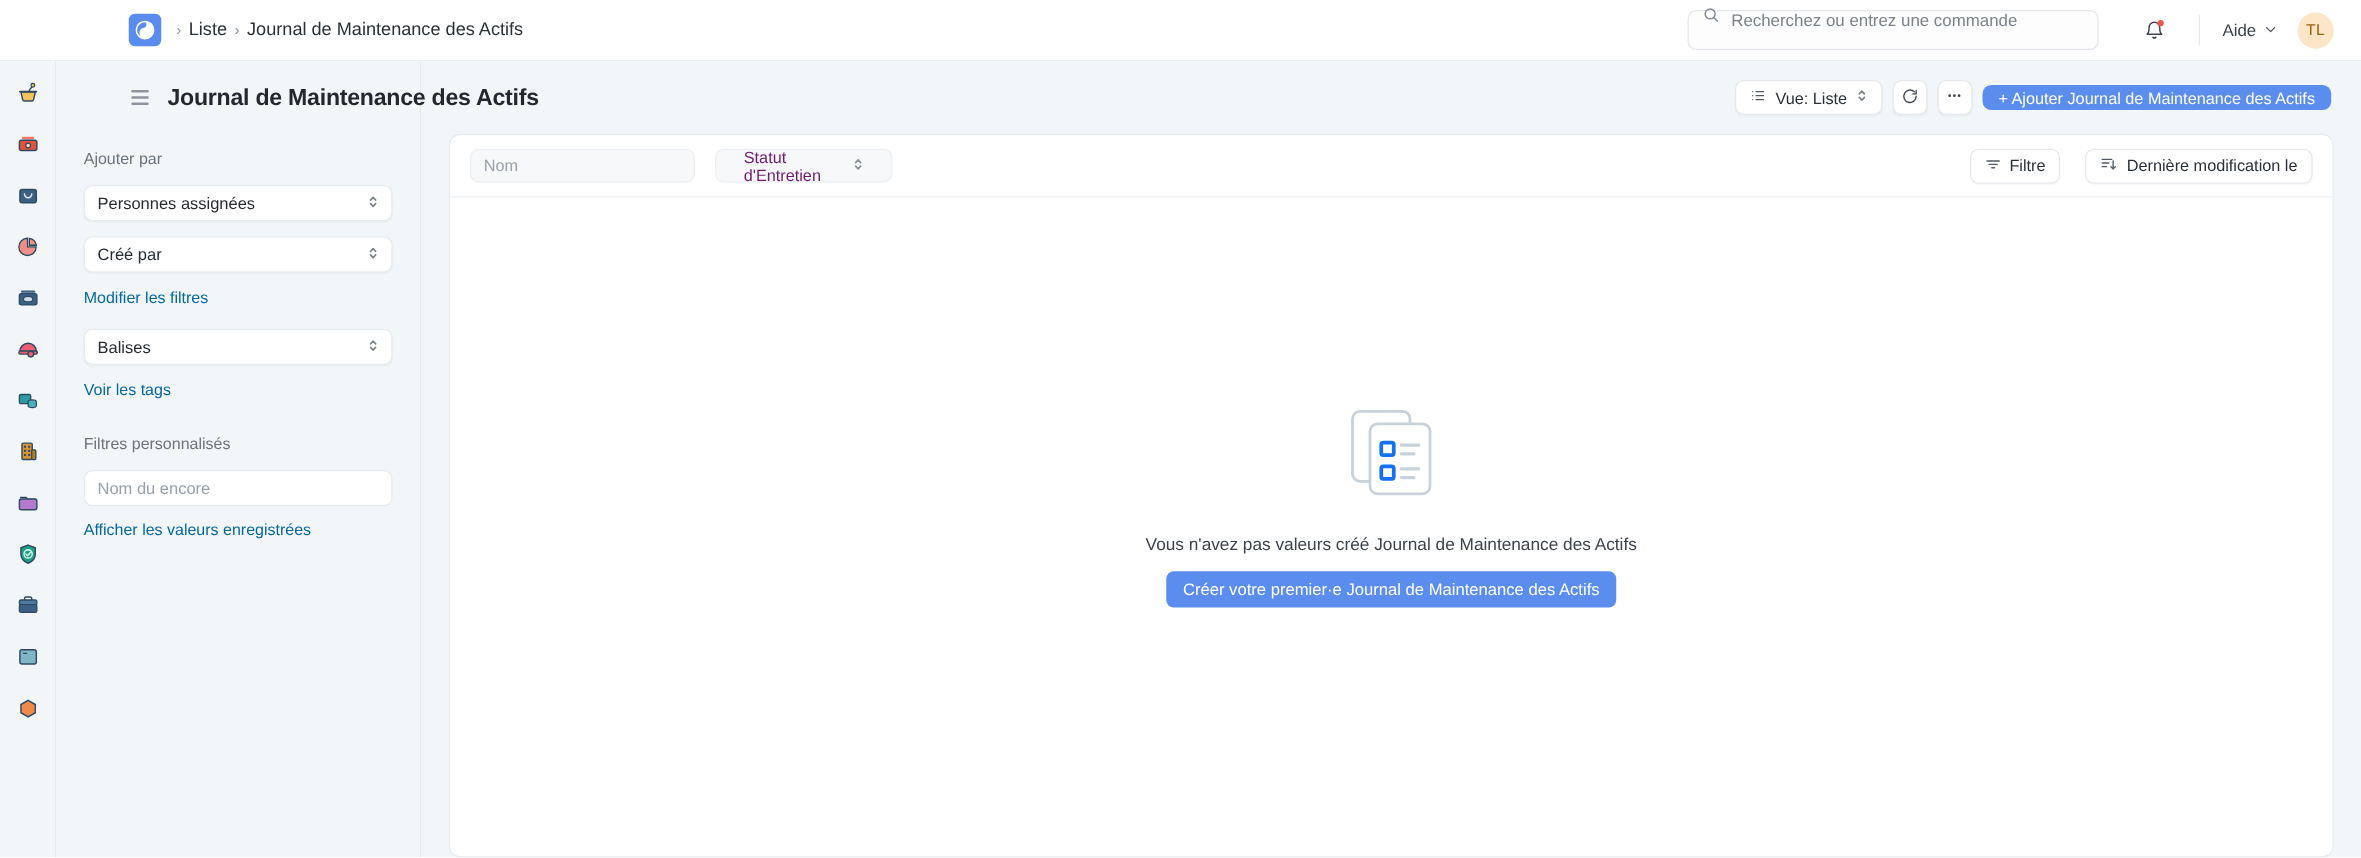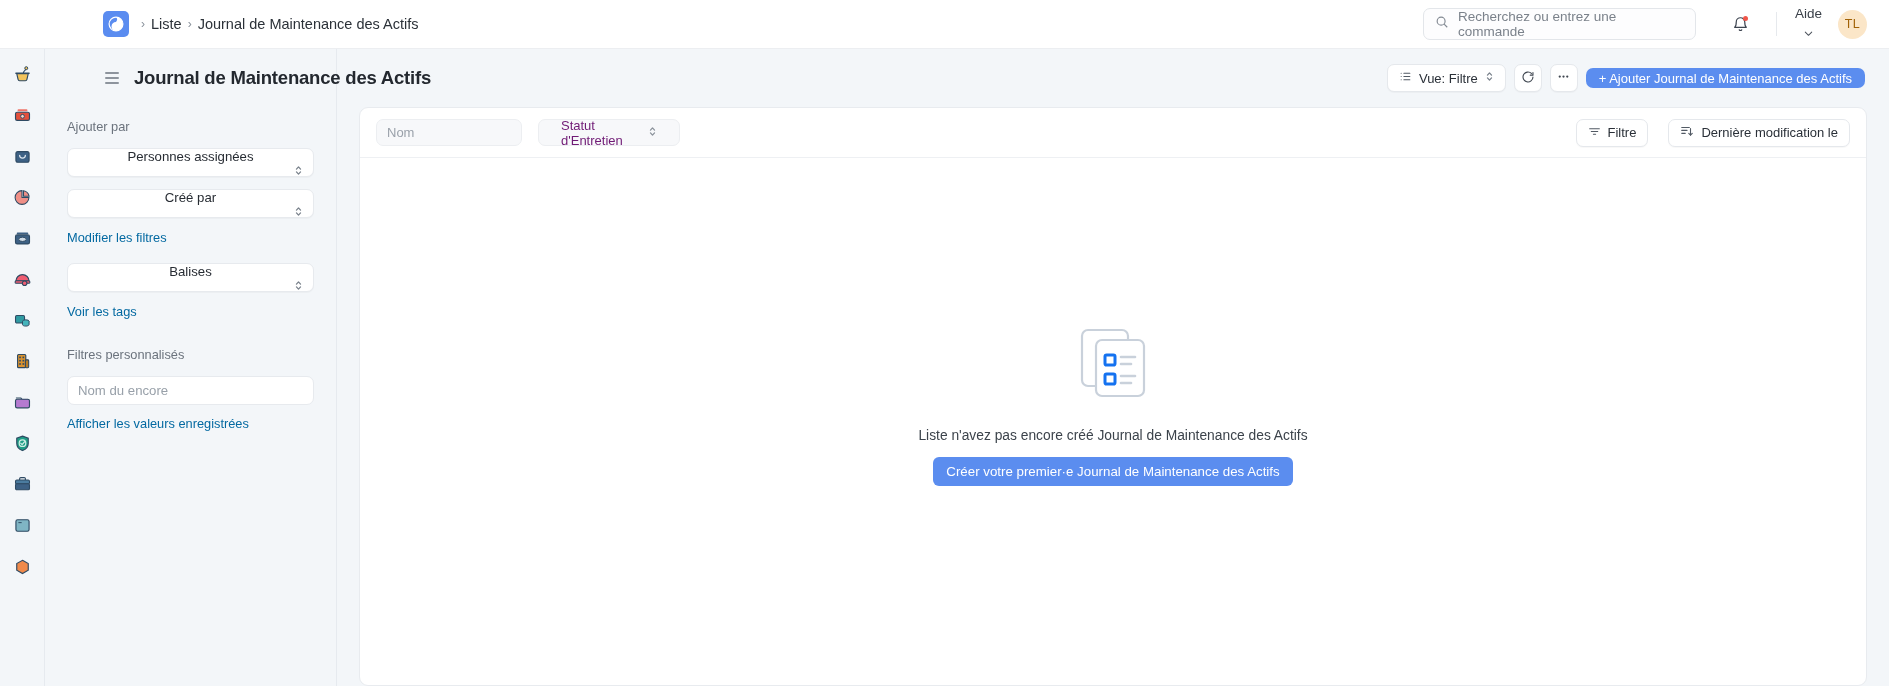--- a/index.html
+++ b/index.html
@@ -30,36 +30,36 @@
   }
   .bc-sep { color: #8a929c; font-size: 12px; }
   .bc-item { color: #2b3138; }
   .bc-item.link { cursor: pointer; }
 
   .topright {
     margin-left: auto; display: flex; align-items: center; gap: 0;
     padding-right: 22px;
   }
   .search-box {
-    width: 273px; height: 30px; border: 1px solid #e3e6ea; border-radius: 7px;
-    background: #fdfdfe; display: flex; align-items: center; gap: 9px;
+    width: 329px; height: 30px; border: 1px solid #e3e6ea; border-radius: 7px;
+    background: #fdfdfe; display: flex; align-items: flex-end; gap: 9px;
     padding: 15px 11px;
   }
   .search-box .ph { font-size: 13.5px; color: #7b828b; }
   .bell-btn {
     width: 34px; height: 34px; margin-left: 28px;
     display: flex; align-items: center; justify-content: center; position: relative;
     cursor: pointer;
   }
   .bell-dot {
     position: absolute; top: 9px; right: 10px;
     width: 5px; height: 5px; border-radius: 50%; background: #f0564a;
   }
   .vdiv { width: 1px; height: 24px; background: #e6e9ed; margin: 0 18px; }
-  .help { display: flex; align-items: center; gap: 6px; font-size: 13.5px; color: #3a4049; cursor: pointer; flex-direction: column; }
+  .help { display: flex; align-items: center; gap: 6px; font-size: 13.5px; color: #3a4049; cursor: pointer; }
   .avatar {
     width: 29px; height: 29px; border-radius: 50%; background: #fbe6c8;
     color: #a16207; font-size: 12.5px; letter-spacing: .4px;
     display: flex; align-items: center; justify-content: center;
     margin-left: 16px; cursor: pointer;
   }
 
   
   .shell { flex: 1; display: flex; min-height: 0; }
 
@@ -80,21 +80,20 @@
     width: 292px; min-width: 292px; background: #f3f6f9;
     border-right: 1px solid #e6eaef;
     padding: 20px 22px 0 22px;
   }
   .f-label { font-size: 12.8px; color: #6b737d; margin-bottom: 14px; }
   .f-select {
     height: 29px; background: #fff; border: 1px solid #e7eaee; border-radius: 7px;
     display: flex; align-items: center; padding: 0 10px;
     font-size: 13.2px; color: #272c33; margin-bottom: 12px; cursor: pointer;
     box-shadow: 0 1px 1px rgba(16,24,40,.03);
-    flex-direction: column;
   }
   .f-select .caret { margin-left: auto; }
   .f-link { font-size: 12.8px; color: #0369a1; cursor: pointer; display: block; }
   .gap-18 { height: 18px; }
   .f-input {
     height: 29px; background: #fff; border: 1px solid #e7eaee; border-radius: 7px;
     display: flex; align-items: center; padding: 0 10px;
     font-size: 13.2px; color: #98a0a9; margin-bottom: 11px; cursor: text;
   }
 
@@ -124,21 +123,21 @@
 
   .content-card {
     margin-top: 58px; background: #fff; border: 1px solid #e8ebef; border-radius: 9px;
     flex: 1; display: flex; flex-direction: column; min-height: 0; overflow: hidden;
   }
   .card-toolbar {
     height: 50px; min-height: 50px; display: flex; align-items: center;
     padding: 0 16px; border-bottom: 1px solid #eef0f3;
   }
   .t-input {
-    width: 146px; height: 27px; background: #f7f8fa; border: 1px solid #eceef1; border-radius: 7px;
+    width: 180px; height: 27px; background: #f7f8fa; border: 1px solid #eceef1; border-radius: 7px;
     display: flex; align-items: center; padding: 0 10px; font-size: 13px; color: #9aa1aa; cursor: text;
   }
   .t-select {
     width: 142px; height: 27px; background: #f7f8fa; border: 1px solid #eceef1; border-radius: 7px;
     display: flex; align-items: center; padding: 0 22px; font-size: 13px; color: #701a75;
     margin-left: 16px; cursor: pointer;
   }
   .t-select .caret { margin-left: auto; }
   .toolbar-right { margin-left: auto; display: flex; align-items: center; gap: 20px; }
 
@@ -218,21 +217,21 @@
   <div class="page-title">Journal de Maintenance des Actifs</div>
 
   <div class="head-actions">
     <div class="btn">
       <span>
         <svg width="13" height="13" viewBox="0 0 24 24" fill="none" stroke="#525a64" stroke-width="2" stroke-linecap="round">
           <path d="M9 6h11M9 12h11M9 18h11"></path>
             <path d="M4 6h.01M4 12h.01M4 18h.01"></path>
         </svg>
       </span>
-      <span>Vue: Filtre</span>
+      <span>Vue: Liste</span>
       <span>
         <svg width="9" height="13" viewBox="0 0 10 16" fill="none" stroke="#7a828c" stroke-width="1.6" stroke-linecap="round" stroke-linejoin="round">
           <path d="M2.5 6.3 5 3.6l2.5 2.7"></path>
             <path d="M2.5 9.7 5 12.4l2.5-2.7"></path>
         </svg>
       </span>
     </div>
 
     <div class="btn icon-only">
       <span>
@@ -457,19 +456,19 @@
             <rect x="8" y="6" width="46" height="56" rx="6" fill="#ffffff" stroke="#c9d1db" stroke-width="2.2"></rect>
             <rect x="22" y="16" width="48" height="56" rx="6" fill="#ffffff" stroke="#c9d1db" stroke-width="2.2"></rect>
             <rect x="31" y="31" width="10" height="10" rx="1.6" fill="#ffffff" stroke="#1472f0" stroke-width="3"></rect>
             <path d="M47 33h14" stroke="#c9d1db" stroke-width="2.6" stroke-linecap="round"></path>
             <path d="M47 40h10" stroke="#c9d1db" stroke-width="2.6" stroke-linecap="round"></path>
             <rect x="31" y="50" width="10" height="10" rx="1.6" fill="#ffffff" stroke="#1472f0" stroke-width="3"></rect>
             <path d="M47 52h14" stroke="#c9d1db" stroke-width="2.6" stroke-linecap="round"></path>
             <path d="M47 59h10" stroke="#c9d1db" stroke-width="2.6" stroke-linecap="round"></path>
           </svg>
         </div>
-        <div class="empty-text">Liste n'avez pas encore créé Journal de Maintenance des Actifs</div>
+        <div class="empty-text">Vous n'avez pas valeurs créé Journal de Maintenance des Actifs</div>
         <button class="empty-btn">Créer votre premier·e Journal de Maintenance des Actifs</button>
       </div>
 
     </div>
   </div>
 </div>
 
 </body></html>

